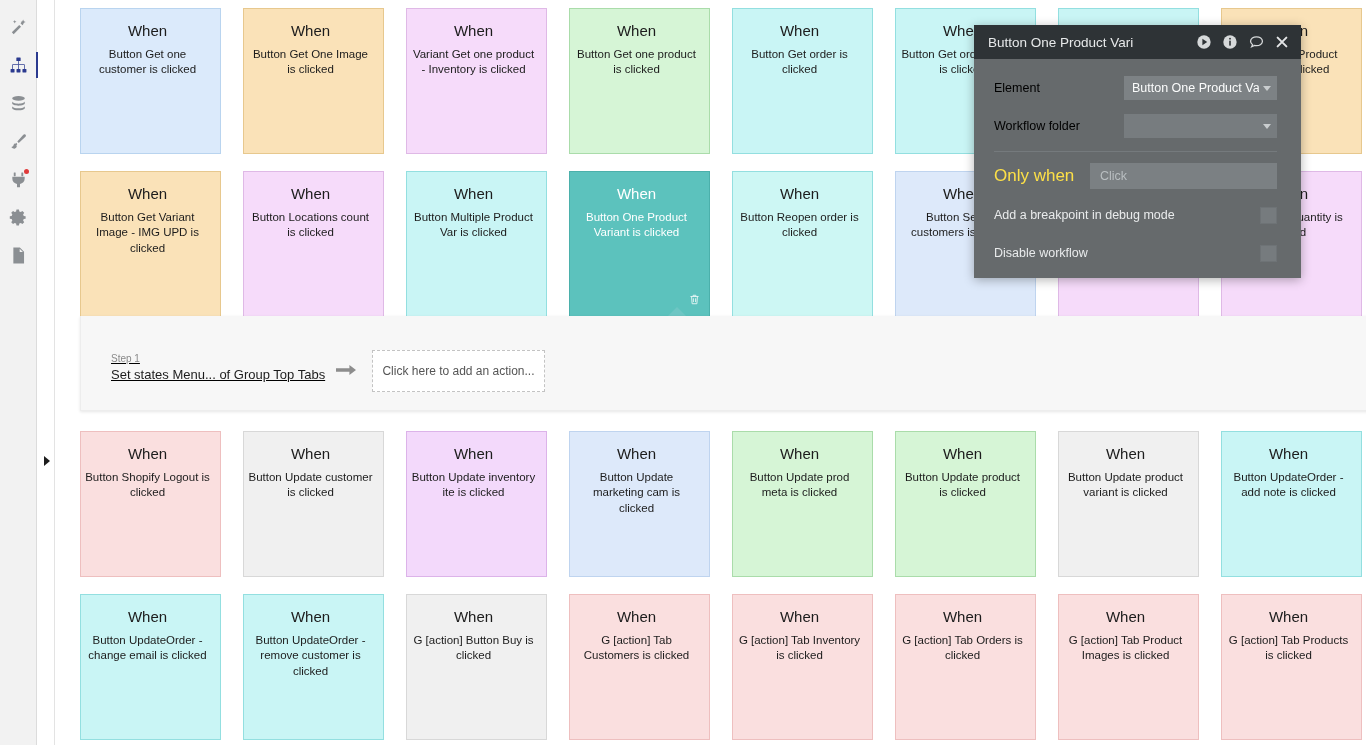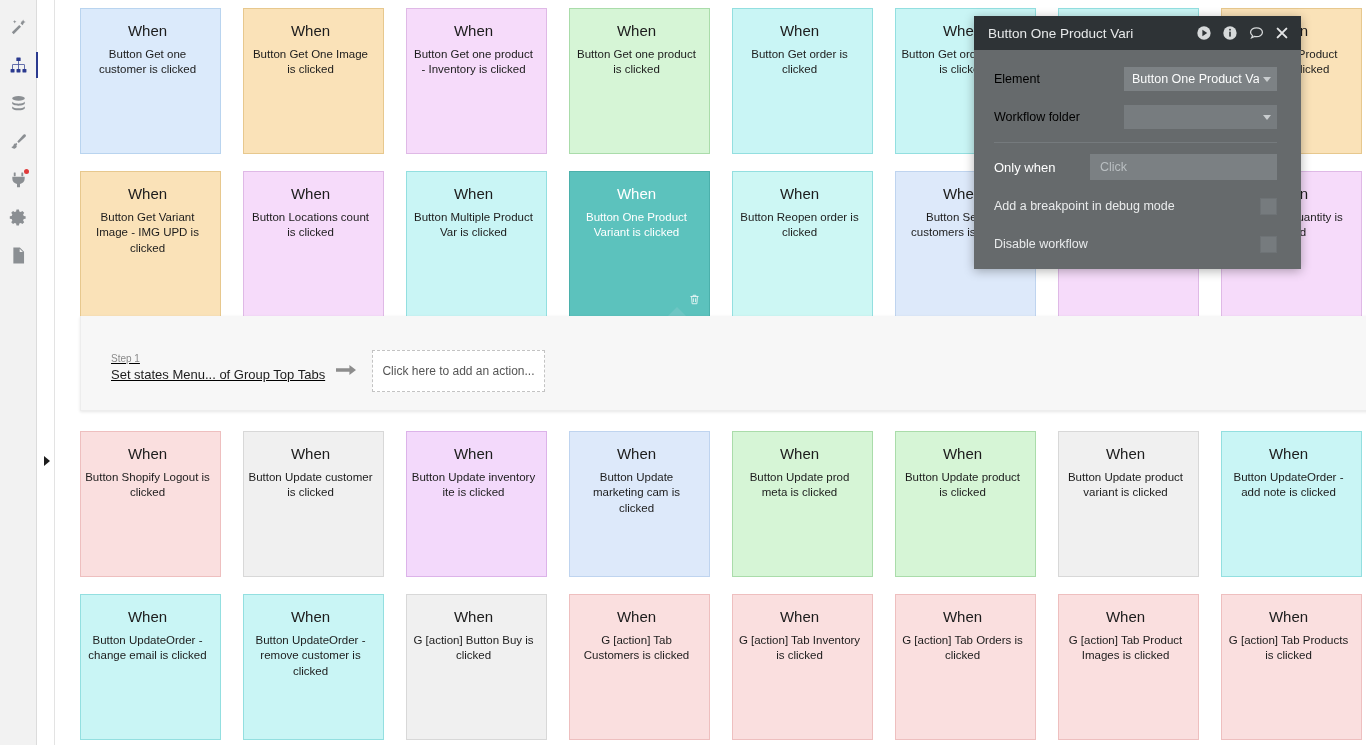--- a/index.html
+++ b/index.html
@@ -99,21 +99,21 @@
   .add-action {
     margin-top: 8px;
     width: 173px; height: 42px;
     border: 1px dashed #c3c3c3; background: #fff;
     display: flex; align-items: center; justify-content: center;
     font-size: 12px; color: #555; cursor: pointer;
   }
 
   
   .prop-panel {
-    position: absolute; left: 974px; top: 16px; width: 327px;
+    position: absolute; left: 974px; top: 25px; width: 327px;
     background: #666a6c; box-shadow: 0 2px 10px rgba(0,0,0,0.30);
     z-index: 40;
   }
   .prop-head {
     height: 34px; background: #2e3336; display: flex; align-items: center;
     padding: 0 12px 0 14px; cursor: move;
   }
   .prop-title {
     flex: 1; color: #e7e9ea; font-size: 13.5px; white-space: nowrap; overflow: hidden;
   }
@@ -129,21 +129,21 @@
   }
   .prop-field.empty { background: #777c7f; }
   .prop-field .fval { flex: 1; overflow: hidden; white-space: nowrap; }
   .prop-field .caret {
     width: 0; height: 0; margin-left: 4px;
     border-left: 4px solid transparent; border-right: 4px solid transparent;
     border-top: 5px solid #c9cdcf;
   }
   .prop-sep { height: 1px; background: #757a7d; margin: 6px 0 4px 0; }
   .prop-row-wide { display: flex; align-items: center; height: 40px; }
-  .prop-label-wide { color: #ffffff; font-size: 13px; width: 96px; }
+  .prop-label-wide { color: #fde047; font-size: 17px; width: 96px; }
   .only-when-input {
     flex: 1; height: 26px; background: #7b8083; border: none;
     color: #b9bec1; font-size: 12.5px; padding: 0 10px;
     display: flex; align-items: center;
   }
   .chk-row { display: flex; align-items: center; height: 38px; }
   .chk-label { color: #e9ebec; font-size: 12.5px; flex: 1; }
   .chk-box {
     width: 17px; height: 17px; background: #767b7e; border: 1px solid #6e7376; cursor: pointer;
   }
@@ -216,21 +216,21 @@
           <div class="wf-card" style="background: rgb(219, 234, 251); border-color: rgb(185, 212, 239);">
             <div class="when">When</div>
             <div class="desc">Button Get one customer is clicked</div>
           </div>
           <div class="wf-card" style="background: rgb(250, 226, 184); border-color: rgb(231, 200, 142);">
             <div class="when">When</div>
             <div class="desc">Button Get One Image is clicked</div>
           </div>
           <div class="wf-card" style="background: rgb(246, 219, 250); border-color: rgb(223, 185, 230);">
             <div class="when">When</div>
-            <div class="desc">Button Get one product - Inventory is clicked</div>
+            <div class="desc">Variant Get one product - Inventory is clicked</div>
           </div>
           <div class="wf-card" style="background: rgb(214, 245, 214); border-color: rgb(170, 220, 170);">
             <div class="when">When</div>
             <div class="desc">Button Get one product is clicked</div>
           </div>
           <div class="wf-card" style="background: rgb(201, 245, 245); border-color: rgb(147, 223, 224);">
             <div class="when">When</div>
             <div class="desc">Button Get order is clicked</div>
           </div>
           <div class="wf-card" style="background: rgb(201, 245, 245); border-color: rgb(147, 223, 224);">

